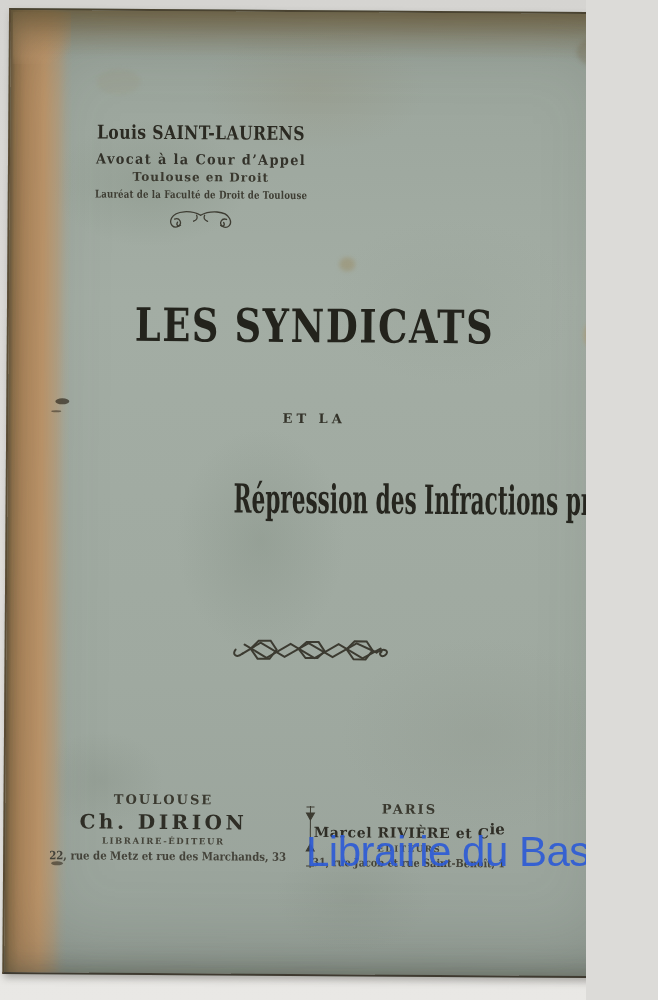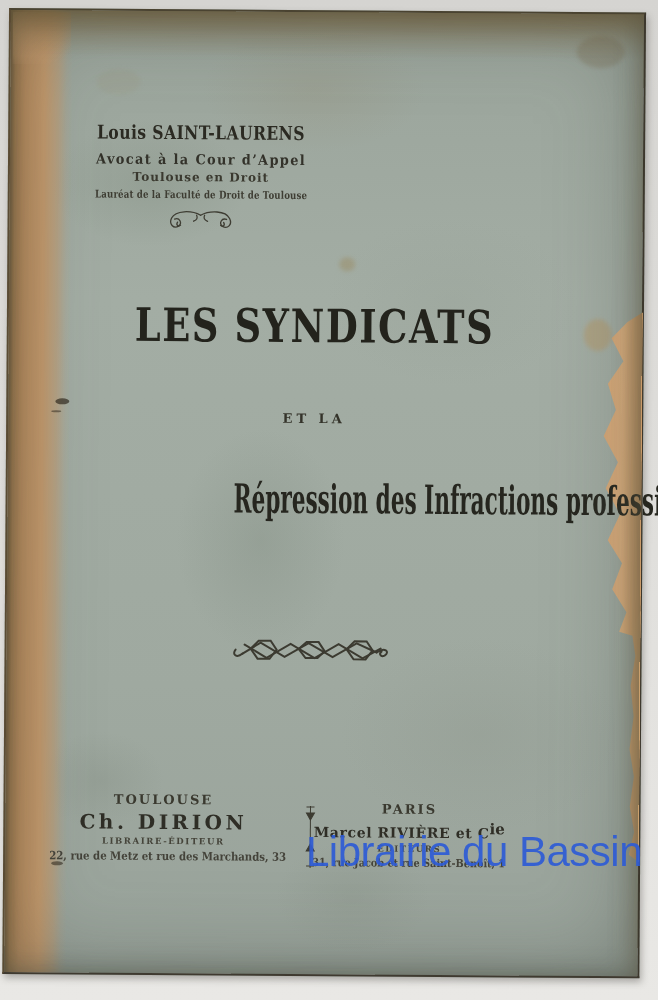--- a/index.html
+++ b/index.html
@@ -3,21 +3,21 @@
 <meta charset="utf-8">
 <style>
   :root{
     --cover:#a1aba3; --ink:#26261f; --ink-soft:#3a392f;
     --spine:#bd9164; --torn:#d9a977; --wm:#2e5cd6; --bg:#dcdbd8;
   }
   *{margin:0;padding:0;box-sizing:border-box;}
   html,body{width:658px;height:1000px;overflow:hidden;}
   body{font-family:"DejaVu Serif", serif; background:var(--bg);}
   .photo{
-    position:relative;width:658px;height:1000px;
+    position:relative;width:586px;height:1000px;
     background:linear-gradient(180deg,#d5d4d1 0%,#dcdbd8 35%,#e9e8e5 100%);
     overflow:hidden;
   }
   
   .book{
     position:absolute;left:9px;top:8px;width:637px;height:966px;
     transform:rotate(0.4deg);transform-origin:10px 10px;
     background-color:var(--cover);
     background-image:
       radial-gradient(140px 90px at 22% 18%, rgba(125,138,124,.32), transparent 70%),

